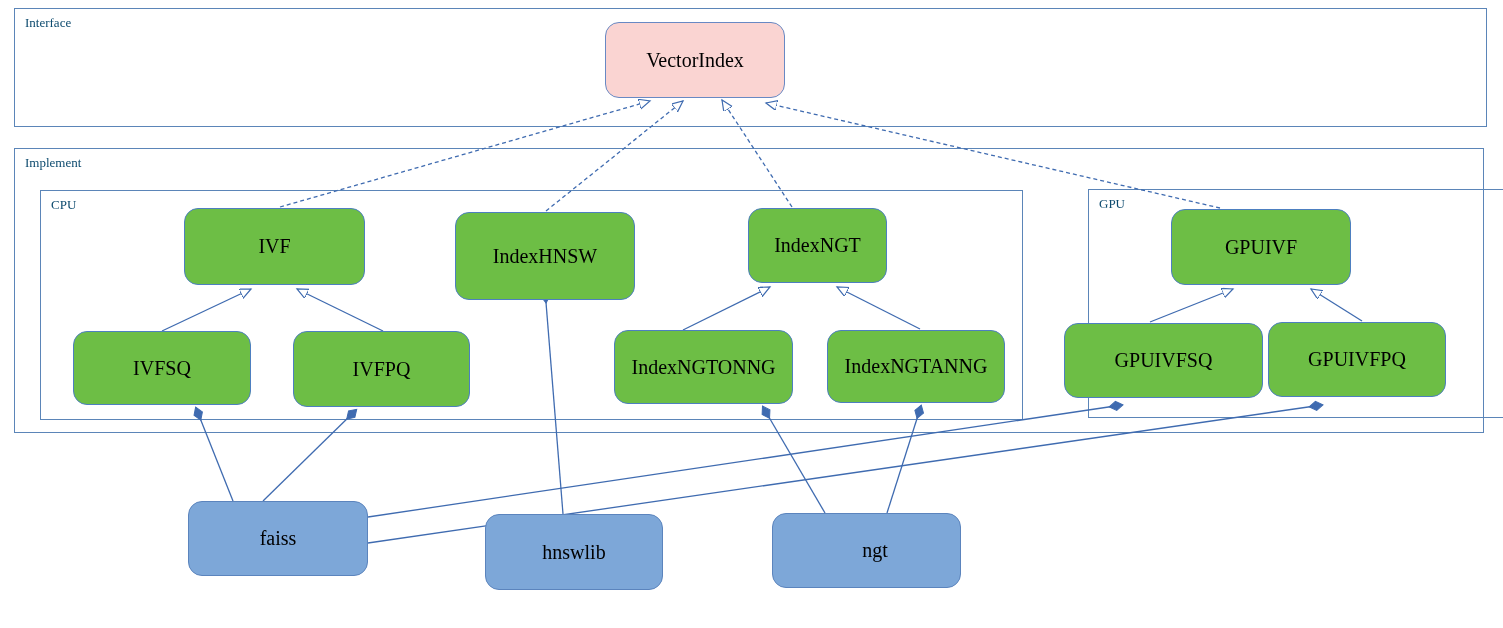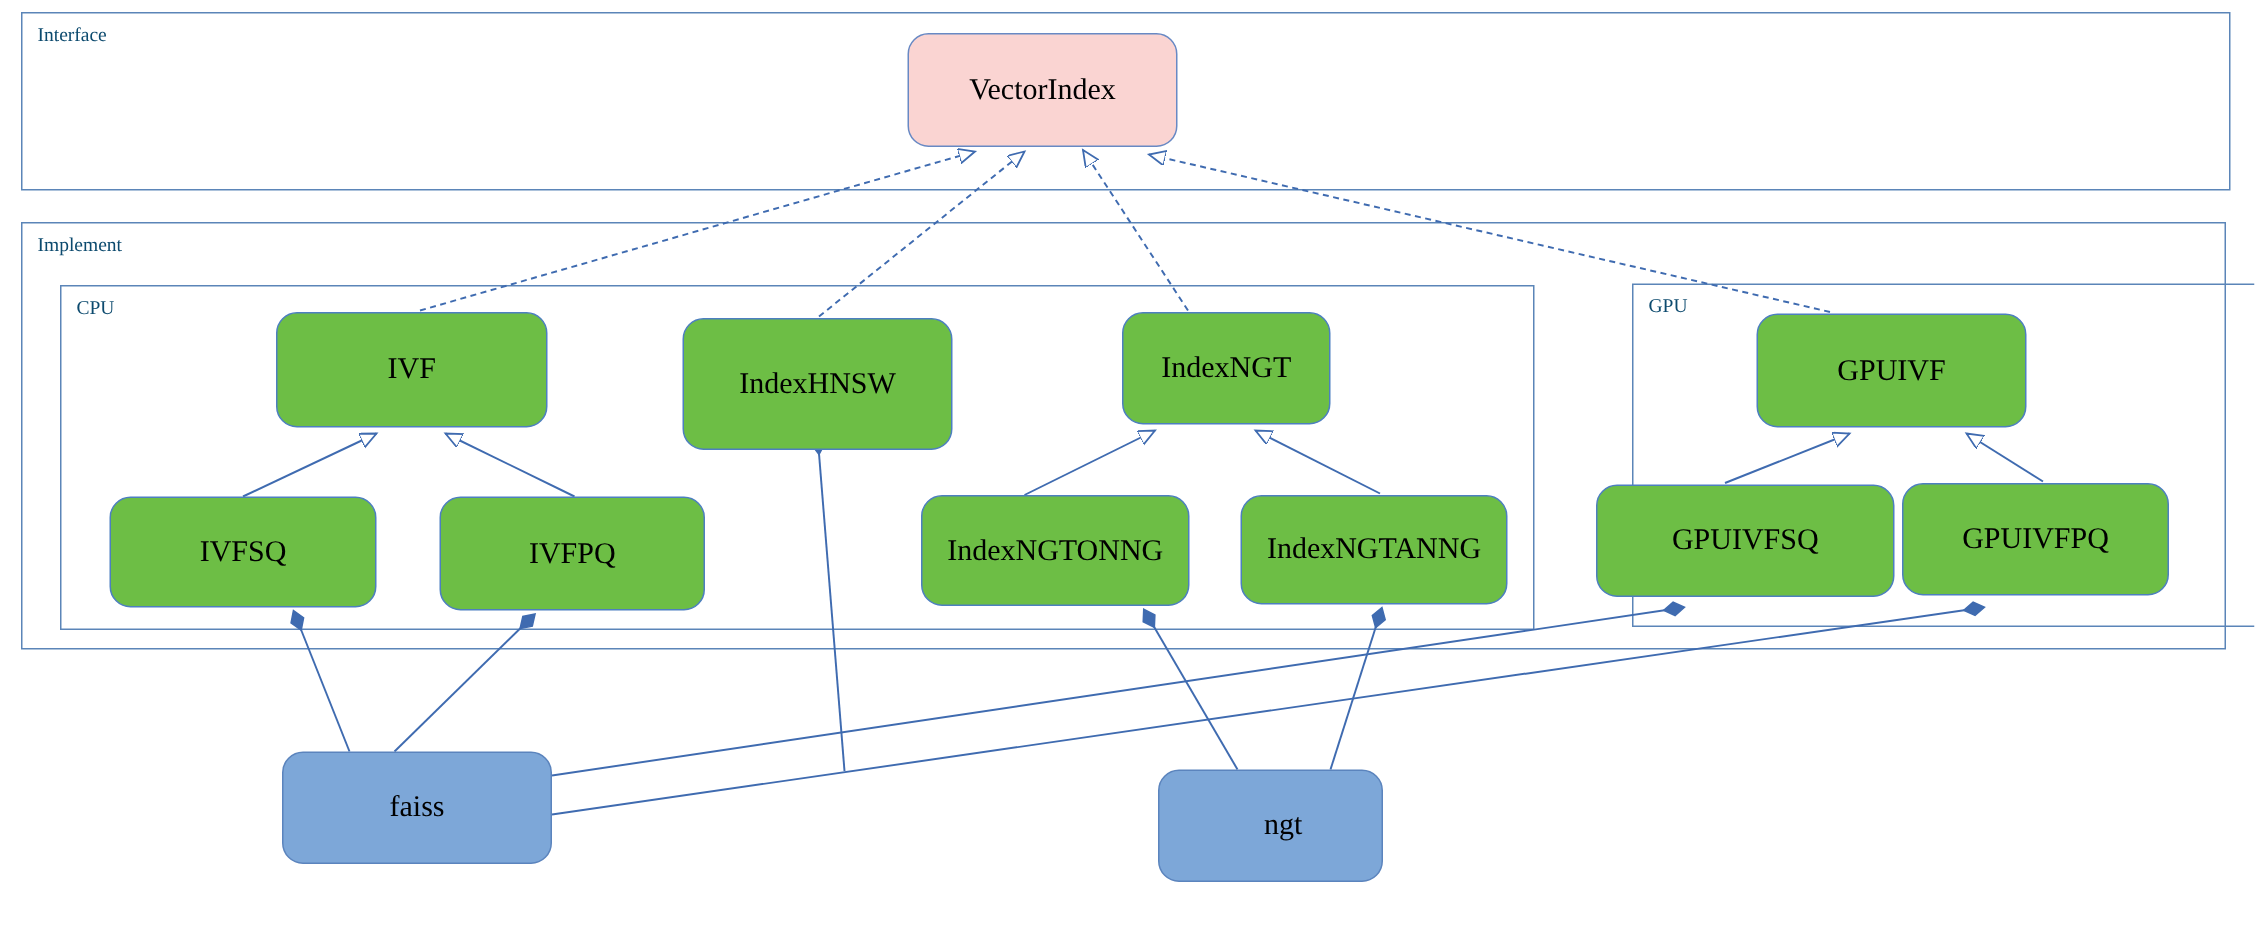--- a/index.html
+++ b/index.html
@@ -39,21 +39,21 @@
   #n-indexngt    { left:705px; top:208px; width:139px; height:75px;margin-left:43px; }
   #n-gpuivf      { left:1171px;top:209px; width:180px; height:76px; }
   #n-ivfsq       { left:73px;  top:331px; width:178px; height:74px; }
   #n-ivfpq       { left:293px; top:331px; width:177px; height:76px; }
   #n-indexngtonng{ left:614px; top:330px; width:179px; height:74px; }
   #n-indexngtanng{ left:827px; top:330px; width:178px; height:73px; }
   #n-gpuivfsq    { left:1064px;top:323px; width:199px; height:75px; }
   #n-gpuivfpq    { left:1268px;top:322px; width:178px; height:75px; }
   #n-faiss       { left:188px; top:501px; width:180px; height:75px; }
   #n-hnswlib     { left:485px; top:514px; width:178px; height:76px; }
-  #n-ngt         { left:772px; top:513px; width:150px; height:75px;padding-left:17px; }
+  #n-ngt         { left:772px; top:513px; width:189px; height:75px;padding-left:17px; }
 
   
   #c-interface  { left:14px; top:8px;   width:1473px; height:119px; }
   #c-implement  { left:14px; top:148px; width:1470px; height:285px; }
   #c-cpu        { left:40px; top:190px; width:983px;  height:230px; }
   #c-gpu        { left:1044px; top:189px; width:424px; height:229px;margin-left:44px; }
   #c-thirdparty { left:14px; top:445px; width:1473px; height:167px; }
 </style>
 </head>
 <body>
@@ -135,17 +135,20 @@
   <div class="node green" id="n-gpuivfsq">
       <span>GPUIVFSQ</span>
     </div>
   <div class="node green" id="n-gpuivfpq">
       <span>GPUIVFPQ</span>
     </div>
 
   <div class="node blue" id="n-faiss">
       <span>faiss</span>
     </div>
+  <div class="node blue" id="n-hnswlib">
+      <span>hnswlib</span>
+    </div>
   <div class="node blue" id="n-ngt">
       <span>ngt</span>
     </div>
 
 </div>
 
 </body></html>

